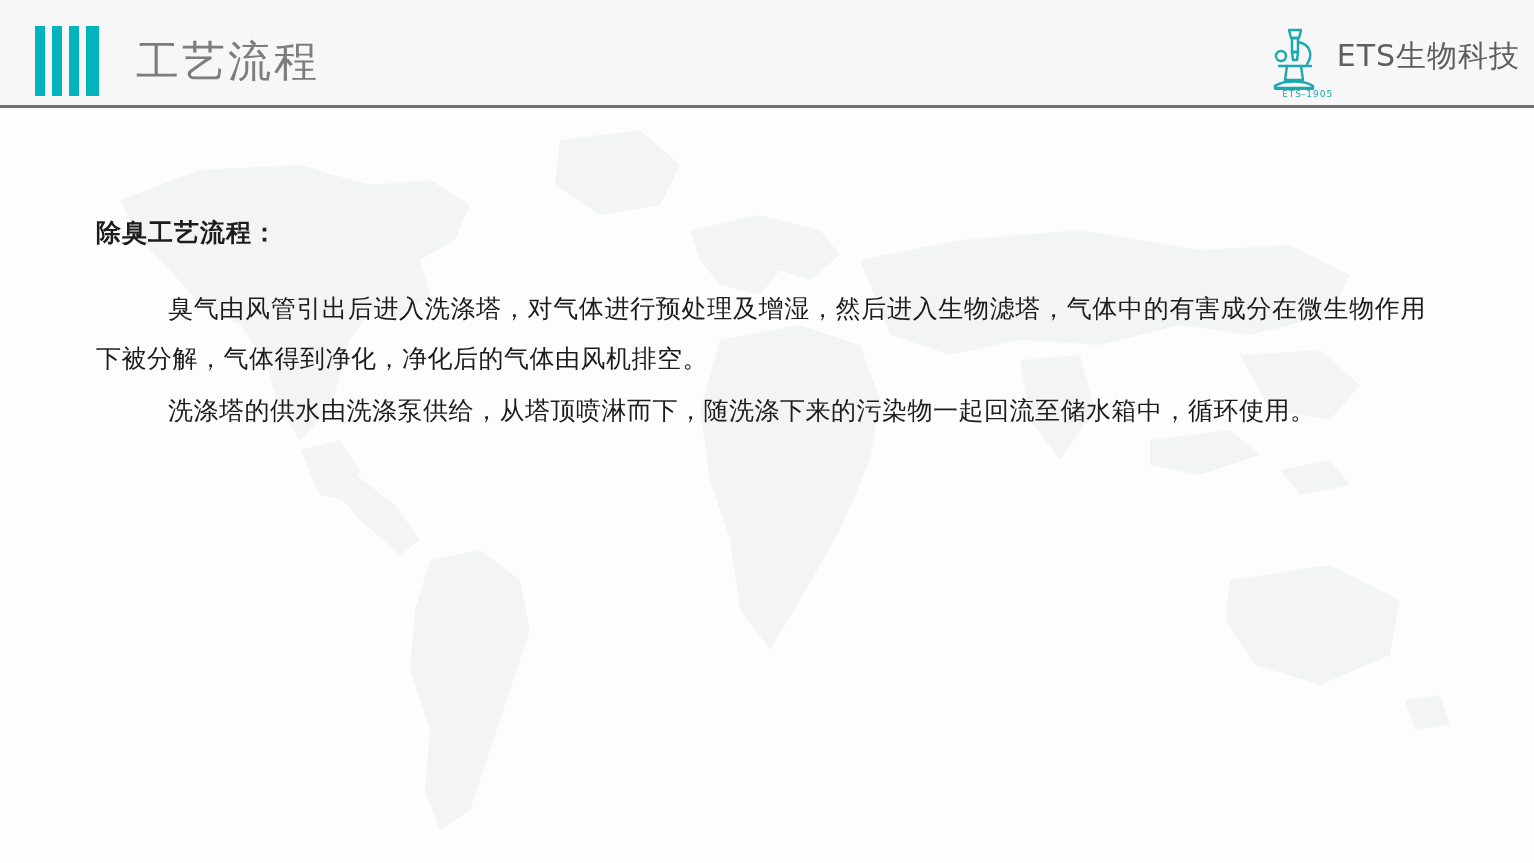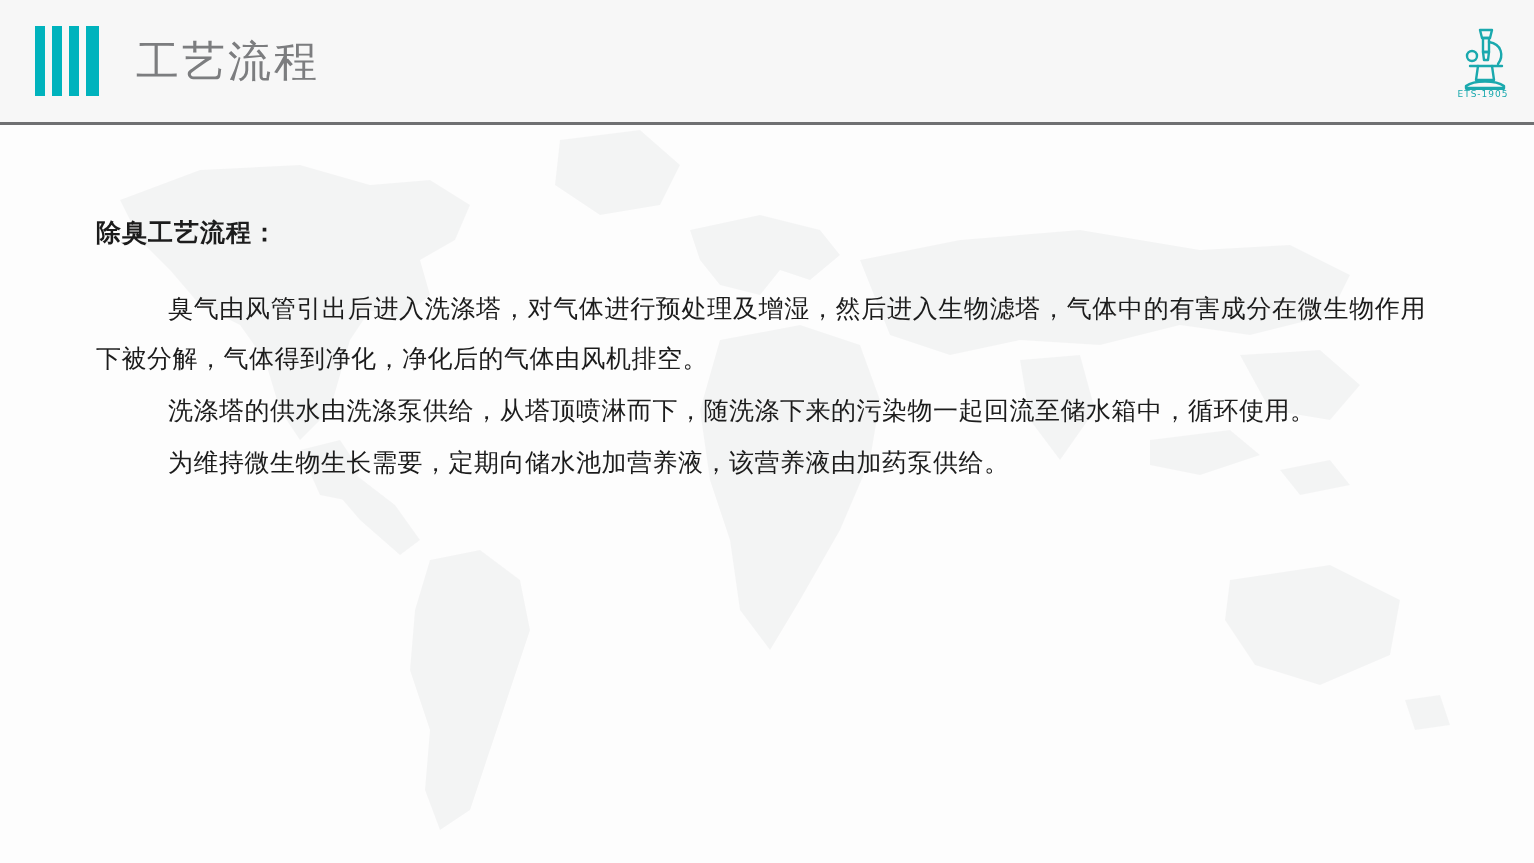--- a/index.html
+++ b/index.html
@@ -32,21 +32,21 @@
     opacity: 0.13;
     pointer-events: none;
   }
 
   
   .header {
     position: absolute;
     left: 0;
     top: 0;
     width: 1534px;
-    height: 125px;
+    height: 108px;
     background: #f7f7f7;
     border-bottom: 3px solid #6f7072;
     box-sizing: border-box;
   }
   .header-bars {
     position: absolute;
     left: 35px;
     top: 26px;
     height: 70px;
     display: flex;
@@ -81,21 +81,21 @@
     align-items: center;
     gap: 8px;
   }
   .brand-logo {
     position: relative;
     width: 74px;
     height: 78px;
   }
   .brand-logo .logo-caption {
     position: absolute;
-    left: 0;
+    left: 16px;
     bottom: 1px;
     width: 74px;
     text-align: center;
     font-size: 9px;
     letter-spacing: 1px;
     color: #1aa9ae;
   }
   .brand-name {
     font-size: 30px;
     color: #5d5e60;
@@ -192,23 +192,23 @@
             <path d="M32 44 L30 58 L48 58 L46 44"></path>
 
             <path d="M20 64 C28 58 50 58 58 64 L58 66 L20 66 Z"></path>
           </g>
           <g fill="#1aa9ae">
             <rect x="19" y="65" width="40" height="3" rx="1.5"></rect>
           </g>
         </svg>
         <div class="logo-caption">ETS-1905</div>
       </div>
+      <div class="brand-name">ETS生物科技</div>
     </div>
   </div>
 
   <div class="content">
     <div class="content-heading">除臭工艺流程：</div>
     <p class="para">臭气由风管引出后进入洗涤塔，对气体进行预处理及增湿，然后进入生物滤塔，气体中的有害成分在微生物作用下被分解，气体得到净化，净化后的气体由风机排空。</p>
     <p class="para">洗涤塔的供水由洗涤泵供给，从塔顶喷淋而下，随洗涤下来的污染物一起回流至储水箱中，循环使用。</p>
-    <p class="para">为维持微生物生长需要，定期向储水池加营养液，该营养液由加药泵供给。</p>
   </div>
 
 </div>
 
 </body></html>

